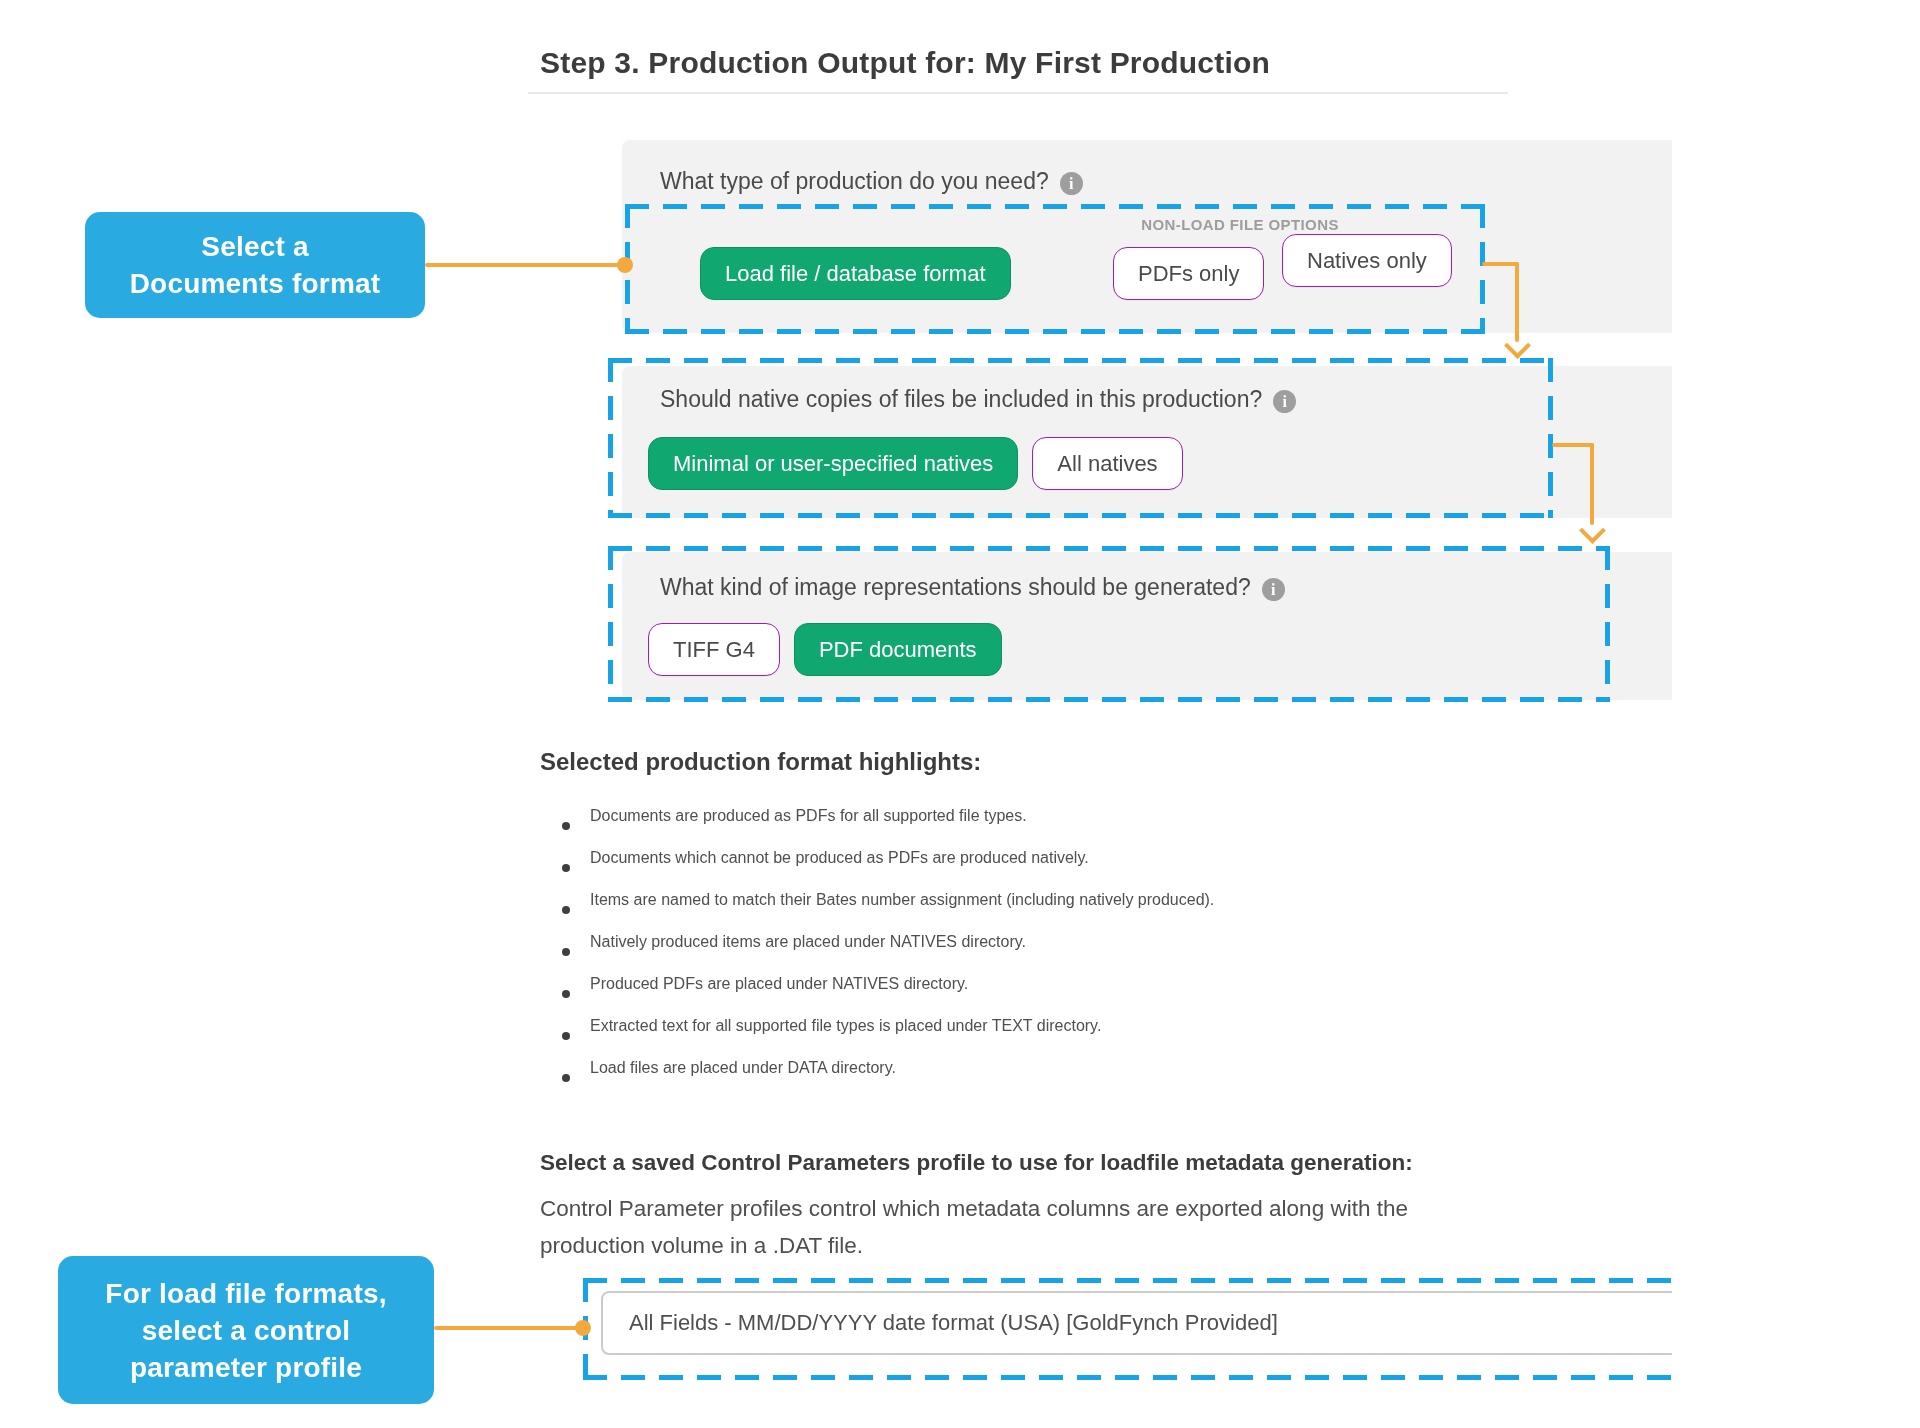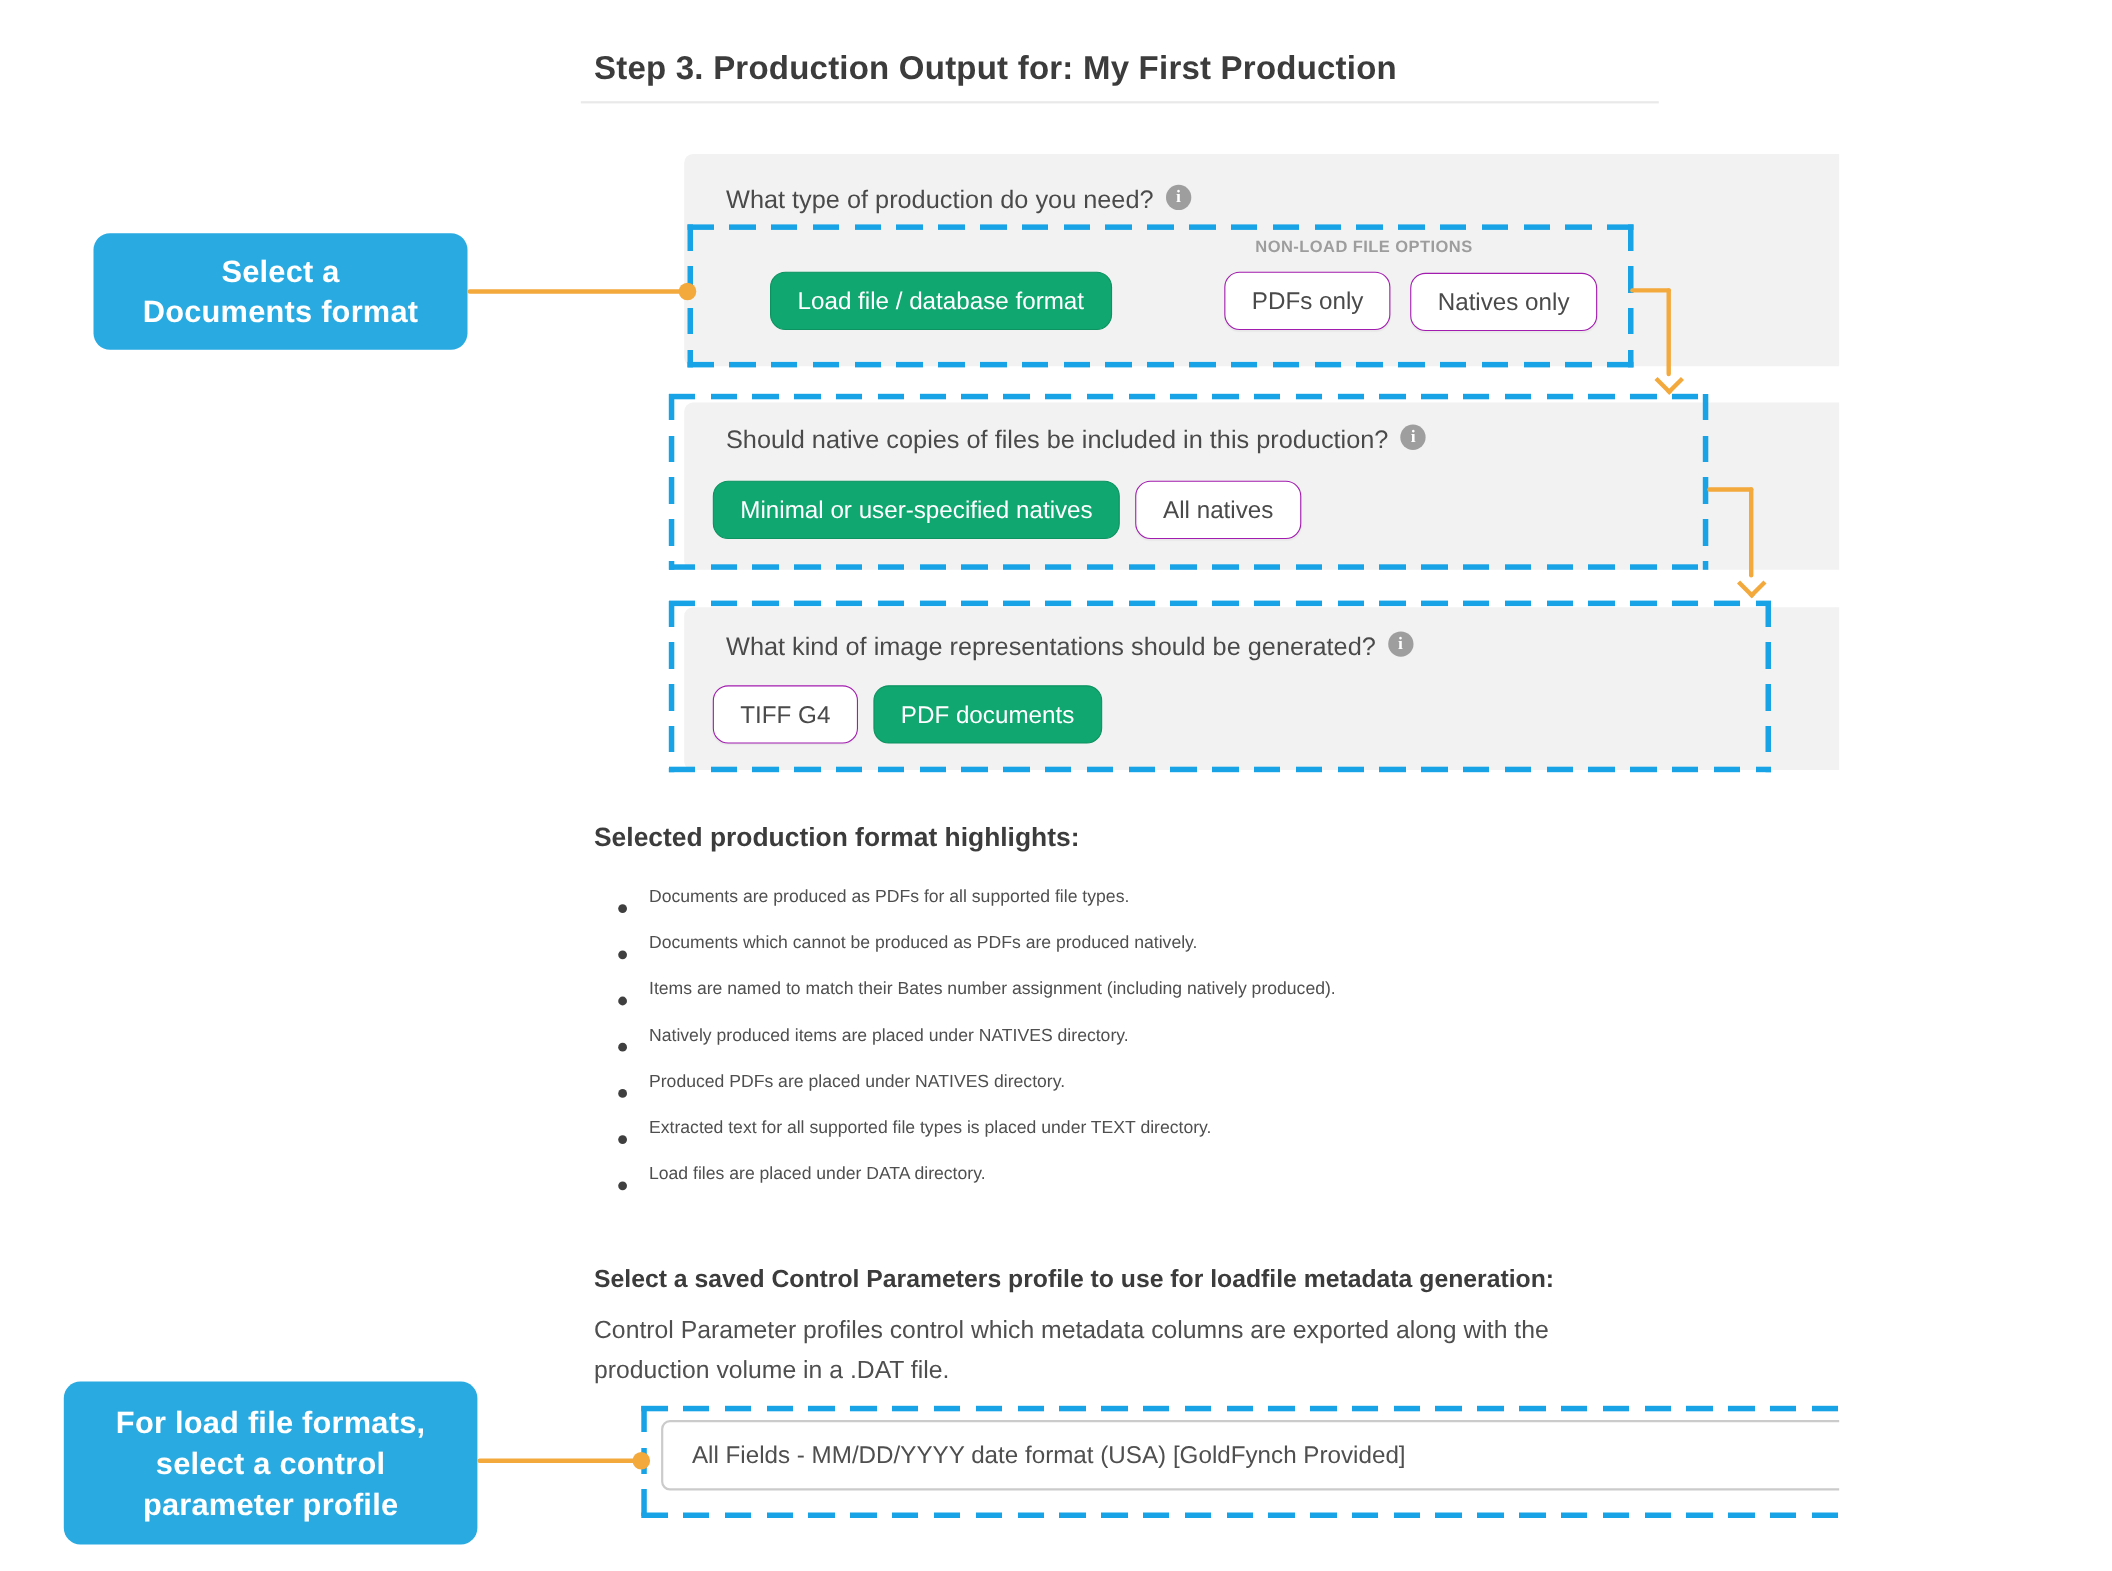--- a/index.html
+++ b/index.html
@@ -28,21 +28,21 @@
 
   
   .dash-box{
     background:
       repeating-linear-gradient(90deg, var(--dash-blue) 0 24px, transparent 24px 38px) left top/100% 5px no-repeat,
       repeating-linear-gradient(90deg, var(--dash-blue) 0 24px, transparent 24px 38px) left bottom/100% 5px no-repeat,
       repeating-linear-gradient(180deg, var(--dash-blue) 0 24px, transparent 24px 38px) left top/5px 100% no-repeat,
       repeating-linear-gradient(180deg, var(--dash-blue) 0 24px, transparent 24px 38px) right top/5px 100% no-repeat;
   }
 
-  .question{font-size:23px;color:var(--text-mid);white-space:nowrap;display:flex;align-items:flex-start;gap:11px;}
+  .question{font-size:23px;color:var(--text-mid);white-space:nowrap;display:flex;align-items:flex-end;gap:11px;}
   .info-icon{
     width:23px;height:23px;border-radius:50%;background:#9e9e9e;color:#fff;
     display:inline-flex;align-items:center;justify-content:center;
     font-family:"Liberation Serif", serif;font-weight:700;font-size:16px;line-height:1;
   }
 
   .group-label{font-size:15px;font-weight:600;color:#9d9d9d;letter-spacing:.4px;text-align:center;white-space:nowrap;}
 
   .btn{
     display:inline-flex;align-items:center;justify-content:center;
@@ -94,21 +94,21 @@
 
   <div class="abs panel" style="left:622px;top:140px;width:1230px;height:193px;"></div>
   <div class="abs question" style="left:660px;top:168px;">
     <span>What type of production do you need?</span>
     <span class="info-icon">i</span>
   </div>
   <div class="abs dash-box" style="left:625px;top:204px;width:860px;height:130px;"></div>
   <div class="abs group-label" style="left:1100px;top:216px;width:280px;">NON-LOAD FILE OPTIONS</div>
   <div class="abs btn green" style="left:700px;top:247px;">Load file / database format</div>
   <div class="abs btn white" style="left:1113px;top:247px;">PDFs only</div>
-  <div class="abs btn white" style="left:1282px;top:248px;">Natives only</div>
+  <div class="abs btn white" style="left:1282px;top:234px;">Natives only</div>
 
   <div class="abs callout" style="left:85px;top:212px;width:340px;height:106px;">
     <div>Select a</div>
     <div>Documents format</div>
   </div>
   <div class="abs hline" style="left:425px;top:263px;width:195px;"></div>
   <div class="abs dot" style="left:617px;top:257px;"></div>
 
   <div class="abs hline" style="left:1482px;top:262px;width:37px;"></div>
   <div class="abs vline" style="left:1515px;top:262px;height:80px;"></div>

